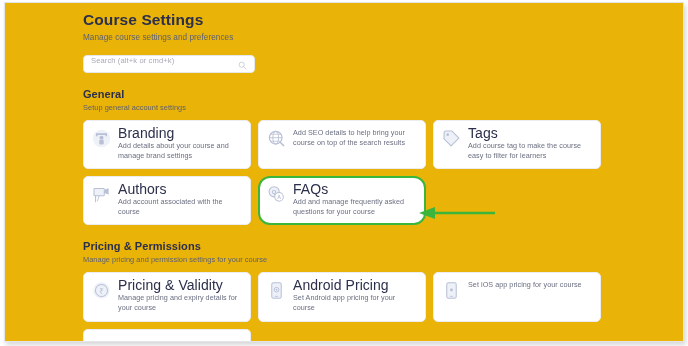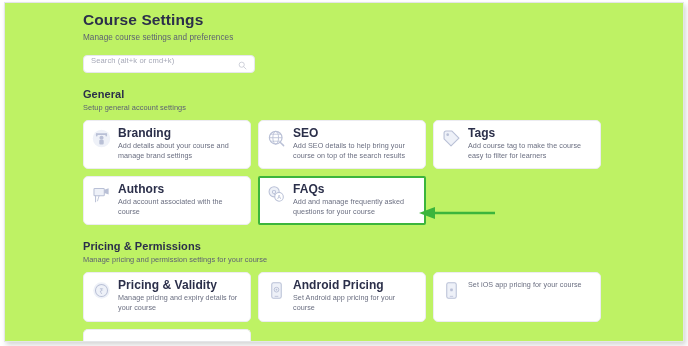--- a/index.html
+++ b/index.html
@@ -29,21 +29,21 @@
     overflow: hidden;
   }
 
   .page {
     position: absolute;
     left: 0;
     top: 0;
     width: 680px;
     height: 339px;
     overflow: hidden;
-    background: #bef264;
+    background: #eab308;
   }
 
   .content {
     position: absolute;
     left: 78px;
     top: 8px;
     width: 520px;
   }
 
   
@@ -123,34 +123,34 @@
     border: 1px solid #ececf1;
     border-radius: 5px;
     background: #fff;
     padding: 7px 8px 8px 8px;
     display: flex;
     gap: 7px;
     align-items: flex-start;
   }
   .card.highlighted {
     border: 2px solid #3cb53c;
-    border-radius: 2px;
+    border-radius: 12px;
     padding: 6px 15px 7px 7px;
   }
 
   .card-icon {
     width: 19px;
     height: 19px;
     flex: none;
     margin-top: 1px;
   }
   .card-body { flex: 1; min-width: 0; }
   .card-title {
-    font-size: 12px;
-    font-weight: bold;
+    font-size: 14px;
+    font-weight: normal;
     color: #2b2f4a;
     line-height: 11px;
     margin: 0 0 2px 0;
     letter-spacing: 0.05px;
   }
   .card-desc {
     font-size: 7.2px;
     color: #6a6e80;
     line-height: 9.6px;
     margin: 0;
@@ -225,21 +225,20 @@
               <div class="card">
                 <span class="card-icon"><svg xmlns="http://www.w3.org/2000/svg" viewBox="0 0 24 24" width="19" height="19">
                     <circle cx="11" cy="11" r="8" fill="none" stroke="#b9c0d6" stroke-width="1.5"></circle>
         <ellipse cx="11" cy="11" rx="3.6" ry="8" fill="none" stroke="#b9c0d6" stroke-width="1.1"></ellipse>
         <line x1="3" y1="11" x2="19" y2="11" stroke="#b9c0d6" stroke-width="1.1"></line>
         <line x1="4.2" y1="6.6" x2="17.8" y2="6.6" stroke="#b9c0d6" stroke-width="1"></line>
         <line x1="4.2" y1="15.4" x2="17.8" y2="15.4" stroke="#b9c0d6" stroke-width="1"></line>
         <line x1="16.6" y1="16.6" x2="21" y2="21" stroke="#b9c0d6" stroke-width="1.8" stroke-linecap="round"></line>
                   </svg></span>
                 <div class="card-body">
-                  <div class="card-title">SEO</div>
                   <div class="card-desc">Add SEO details to help bring your course on top of the search results</div>
                 </div>
               </div>
               <div class="card">
                 <span class="card-icon"><svg xmlns="http://www.w3.org/2000/svg" viewBox="0 0 24 24" width="19" height="19">
                     <path d="M12.6 2.6 L21.4 11.4 L11.4 21.4 L2.6 12.6 L2.6 5 A2.4 2.4 0 0 1 5 2.6 Z" fill="#eef1f8" stroke="#b9c0d6" stroke-width="1.4" stroke-linejoin="round"></path>
         <circle cx="7.2" cy="7.2" r="1.7" fill="#b9c0d6"></circle>
                   </svg></span>
                 <div class="card-body">
                   <div class="card-title">Tags</div>

